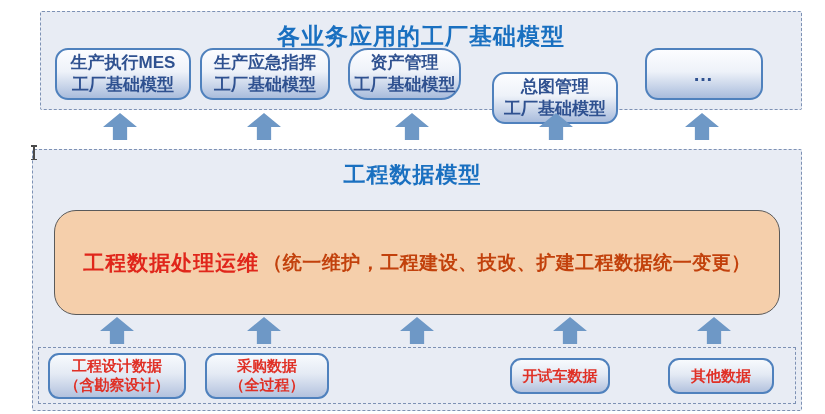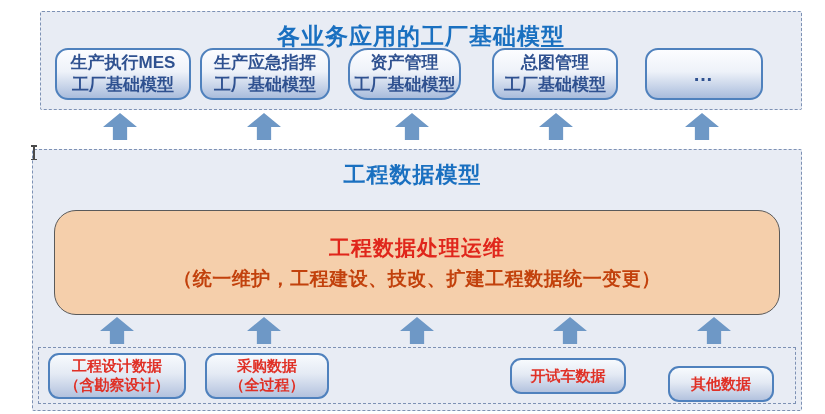--- a/index.html
+++ b/index.html
@@ -20,40 +20,40 @@
   .node{position:absolute;box-sizing:border-box;border:2px solid #4f81bd;border-radius:13px;
         background:linear-gradient(to bottom,#fcfdff 0%,#eef2f9 45%,#a9bcdc 100%);
         display:flex;flex-direction:column;align-items:center;justify-content:center;
         font-weight:bold;color:#2f5190;font-size:17px;line-height:1.3;text-align:center;}
   .node .ln{display:block;}
 
   .tb{top:48px;height:52px;}
   .tb1{left:55px;width:136px;}
   .tb2{left:200px;width:130px;}
   .tb3{left:348px;width:113px;border-radius:20px;}
-  .tb4{left:492px;width:126px;}
+  .tb4{left:492px;width:126px;margin-top:24px;}
   .tb5{left:645px;width:118px;font-size:20px;letter-spacing:2px;}
 
   
   .process-box{position:absolute;left:54px;top:210px;width:726px;height:105px;box-sizing:border-box;
                background:#f5cfab;border:1px solid #5a5a5a;border-radius:22px;
-               display:flex;flex-direction:column;align-items:center;justify-content:center;gap:4px;}
+               display:flex;align-items:center;justify-content:center;gap:4px;}
   .process-title{color:#e0261b;font-weight:bold;font-size:21px;letter-spacing:1px;}
   .process-subtitle{color:#c2410c;font-weight:bold;font-size:19px;letter-spacing:.5px;}
 
   
   .data-node{position:absolute;box-sizing:border-box;border:2px solid #4f81bd;border-radius:11px;
              background:linear-gradient(to bottom,#f7fafd 0%,#e4eaf4 45%,#b3c2de 100%);
              display:flex;flex-direction:column;align-items:center;justify-content:center;
              font-weight:bold;color:#e03026;font-size:15px;line-height:1.25;text-align:center;}
   .db1{left:48px;top:353px;width:138px;height:46px;}
   .db2{left:205px;top:353px;width:124px;height:46px;}
   .db3{left:363px;top:358px;width:102px;height:36px;}
-  .db4{left:510px;top:358px;width:116px;height:36px;}
-  .db5{left:668px;top:366px;width:106px;height:36px;}
+  .db4{left:510px;top:358px;width:100px;height:36px;}
+  .db5{left:668px;top:358px;width:106px;height:36px;}
 
   
   .arrow{position:absolute;width:34px;height:27px;background:#6e98c6;
          clip-path:polygon(50% 0%,100% 52%,71% 52%,71% 100%,29% 100%,29% 52%,0% 52%);}
   .a1-1{left:103px;top:113px;} .a1-2{left:247px;top:113px;} .a1-3{left:395px;top:113px;}
   .a1-4{left:539px;top:113px;} .a1-5{left:685px;top:113px;}
   .a2-1{left:100px;top:317px;} .a2-2{left:247px;top:317px;} .a2-3{left:400px;top:317px;}
   .a2-4{left:553px;top:317px;} .a2-5{left:697px;top:317px;}
 
   

